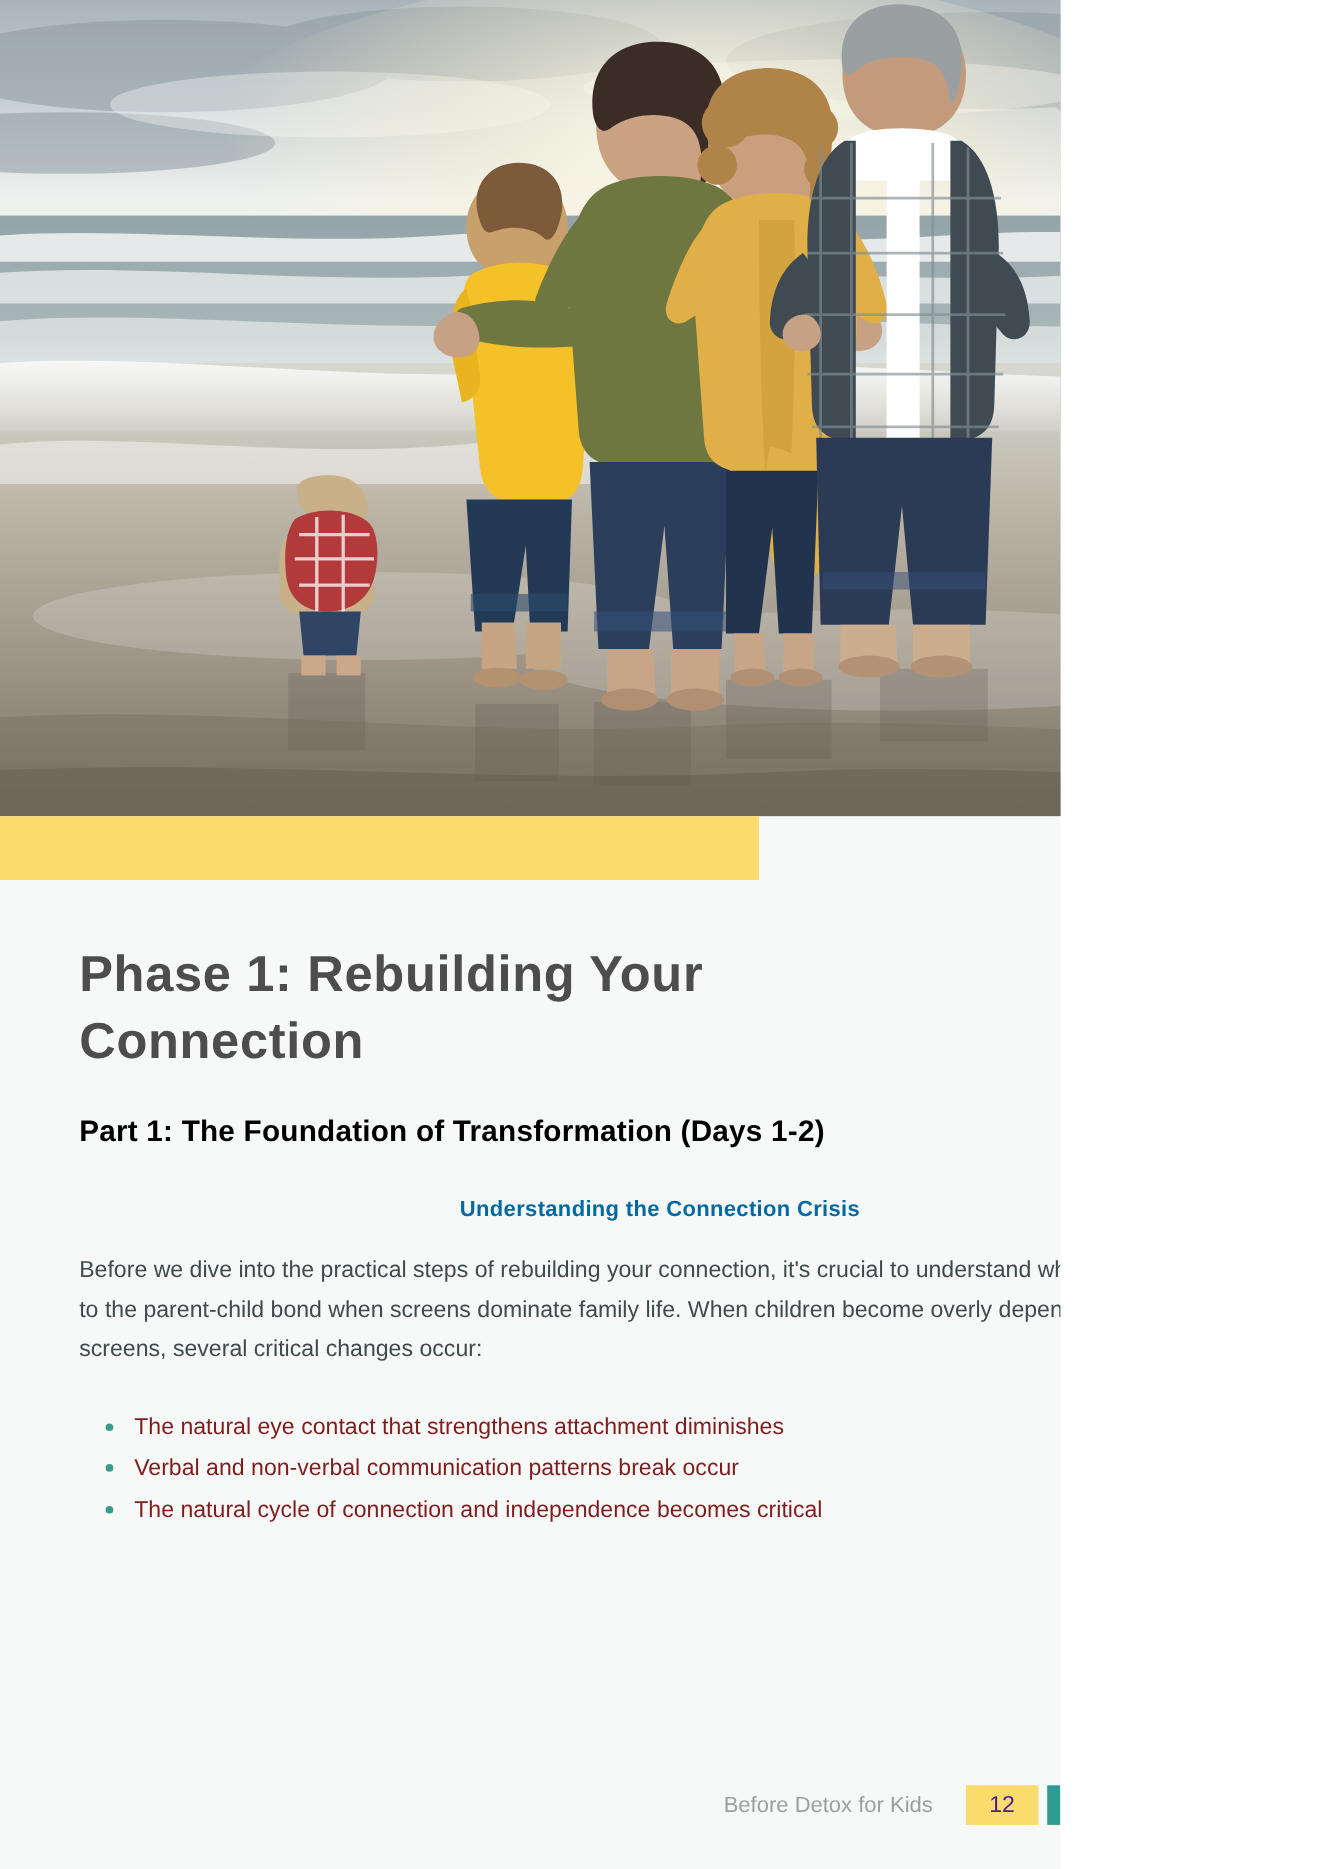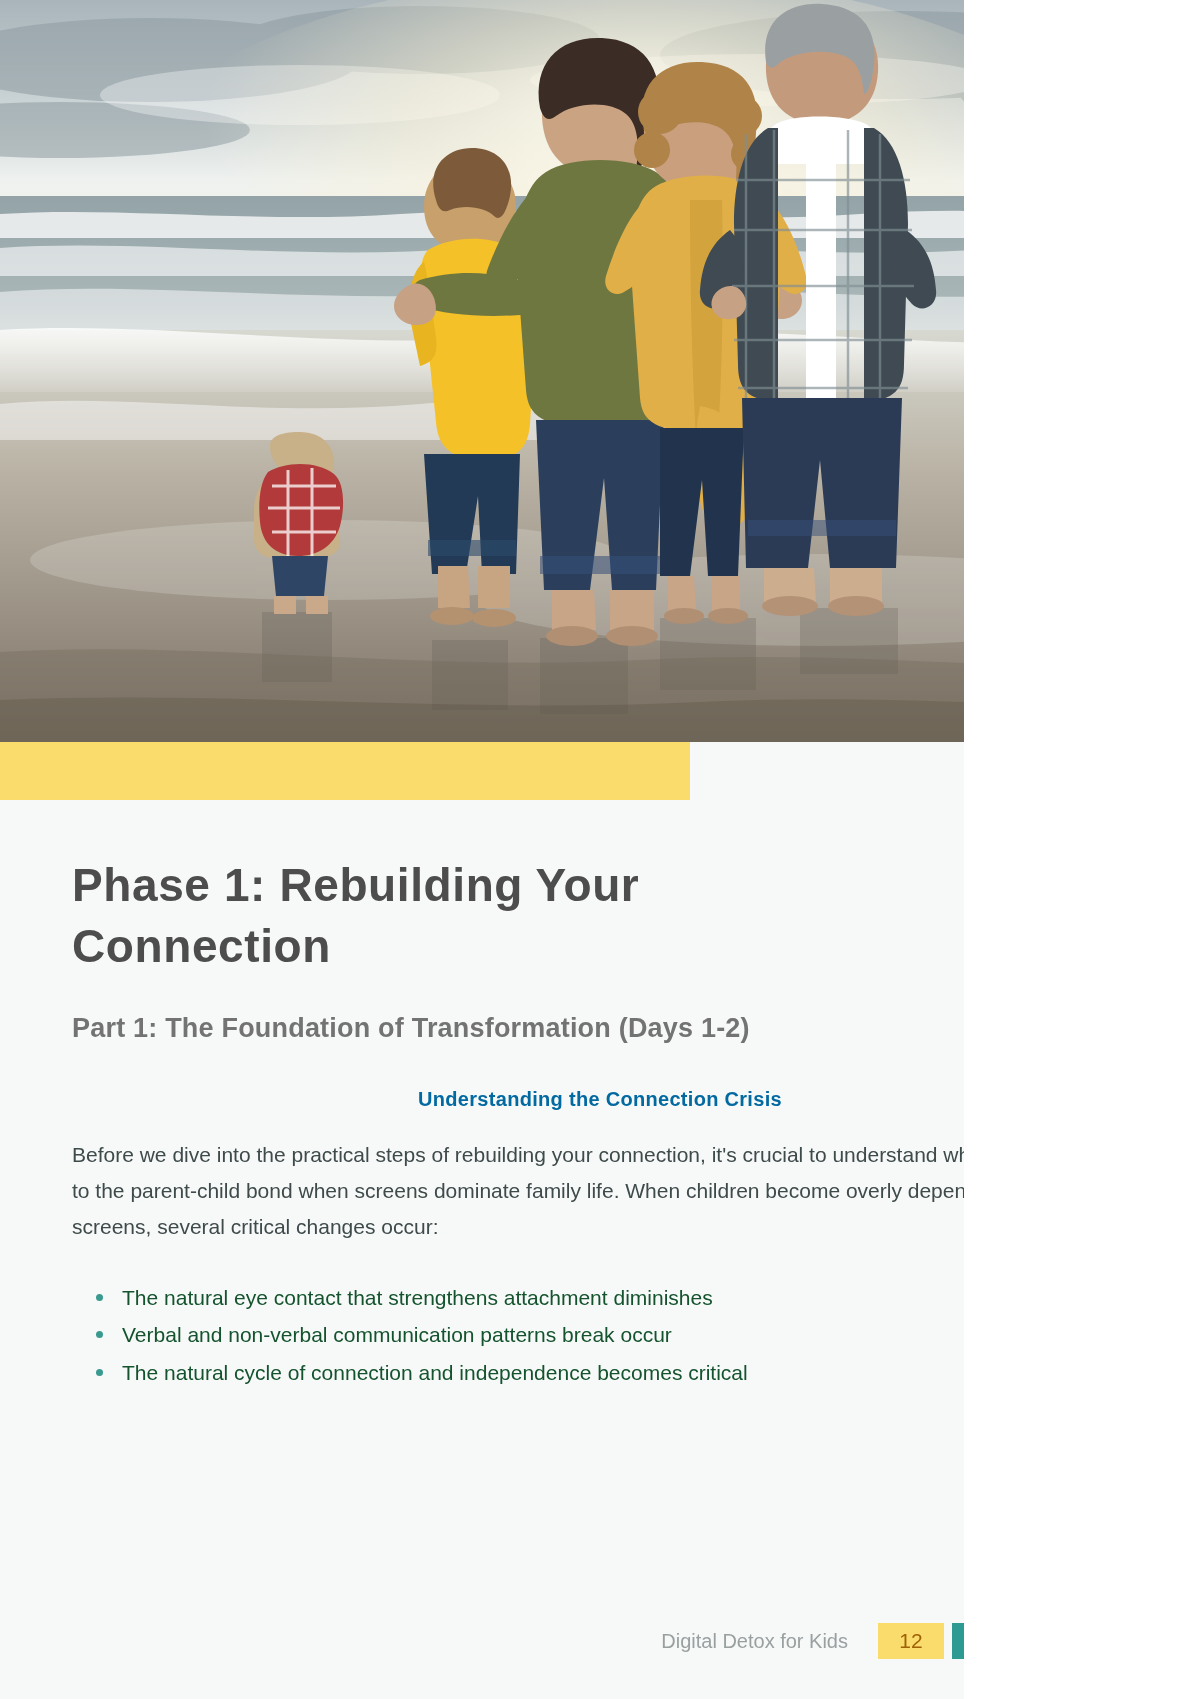--- a/index.html
+++ b/index.html
@@ -60,21 +60,21 @@
     line-height: 1.32;
     color: #4d4d4d;
     letter-spacing: 0.6px;
     margin: 0 0 34px 0;
     max-width: 800px;
   }
   .section-subtitle {
     font-size: 27px;
     font-weight: bold;
     line-height: 1.38;
-    color: #737373;
+    color: #000000;
     letter-spacing: 0.2px;
     margin: 0 0 40px 0;
     max-width: 1020px;
   }
   .heading-3 {
     font-size: 20px;
     font-weight: bold;
     color: #0369a1;
     letter-spacing: 0.3px;
     margin: 0 0 26px 0;
@@ -89,21 +89,21 @@
   }
   ul.bullets {
     list-style: none;
     margin: 0;
     padding: 0 0 0 22px;
   }
   ul.bullets li {
     position: relative;
     font-size: 21px;
     line-height: 1.78;
-    color: #14532d;
+    color: #7f1d1d;
     padding-left: 28px;
   }
   ul.bullets li::before {
     content: "";
     position: absolute;
     left: 2px;
     top: 15px;
     width: 7px;
     height: 7px;
     border-radius: 50%;
@@ -125,21 +125,21 @@
     margin-right: 30px;
   }
   .footer-pagebox {
     width: 66px;
     height: 36px;
     background: #f9dc6c;
     display: flex;
     align-items: center;
     justify-content: center;
     font-size: 21px;
-    color: #a16207;
+    color: #4c1d95;
   }
   .footer-tab {
     width: 12px;
     height: 36px;
     background: #2e9b92;
     margin-left: 8px;
   }
 </style>
 </head>
 <body>
@@ -323,18 +323,18 @@
     <h3 class="heading-3">Understanding the Connection Crisis</h3>
     <p class="body-text">Before we dive into the practical steps of rebuilding your connection, it's crucial to understand what happens to the parent-child bond when screens dominate family life. When children become overly dependent on screens, several critical changes occur:</p>
     <ul class="bullets">
       <li>The natural eye contact that strengthens attachment diminishes</li>
       <li>Verbal and non-verbal communication patterns break occur</li>
       <li>The natural cycle of connection and independence becomes critical</li>
     </ul>
   </div>
 
   <div class="footer">
-    <span class="footer-title">Digital Detox for Kids</span>
+    <span class="footer-title">Before Detox for Kids</span>
     <span class="footer-pagebox">12</span>
     <span class="footer-tab"></span>
   </div>
 
 </div>
 
 </body></html>

